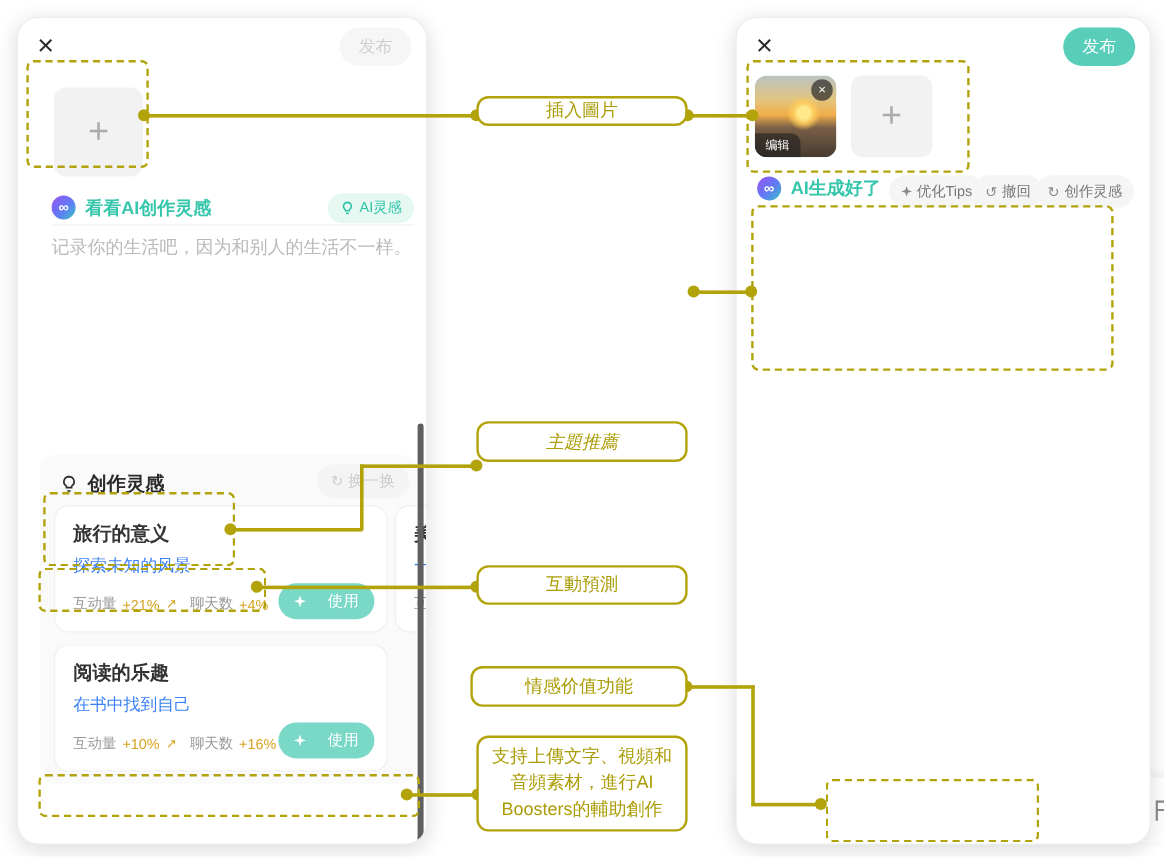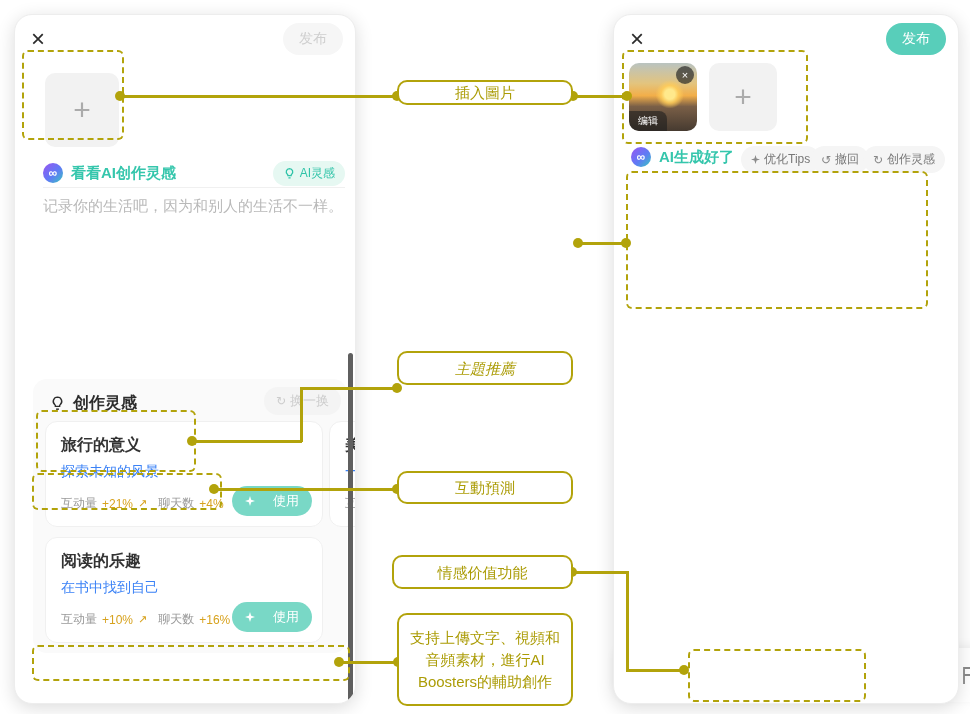--- a/index.html
+++ b/index.html
@@ -309,15 +309,15 @@
   <div class="dot" style="left:679px;top:665px;"></div>
 
   <div class="hline" style="left:339px;top:661px;width:58px;"></div>
   <div class="dot" style="left:334px;top:657px;"></div>
   <div class="dot" style="left:393px;top:657px;"></div>
 
   <div class="ann-box" style="left:397px;top:80px;width:176px;height:25px;">插入圖片</div>
   <div class="ann-box" style="left:397px;top:351px;width:176px;height:34px;font-style:italic;">主題推薦</div>
   <div class="ann-box" style="left:397px;top:471px;width:176px;height:33px;">互動預測</div>
   <div class="ann-box" style="left:392px;top:555px;width:181px;height:34px;">情感价值功能</div>
-  <div class="ann-box" style="left:397px;top:613px;width:176px;height:93px;line-height:22px;">支持上傳文字、視頻和音頻素材，進行AI Boosters的輔助創作</div>
+  <div class="ann-box" style="left:397px;top:613px;width:176px;height:80px;line-height:22px;">支持上傳文字、視頻和音頻素材，進行AI Boosters的輔助創作</div>
 
 </div>
 
 </body></html>

